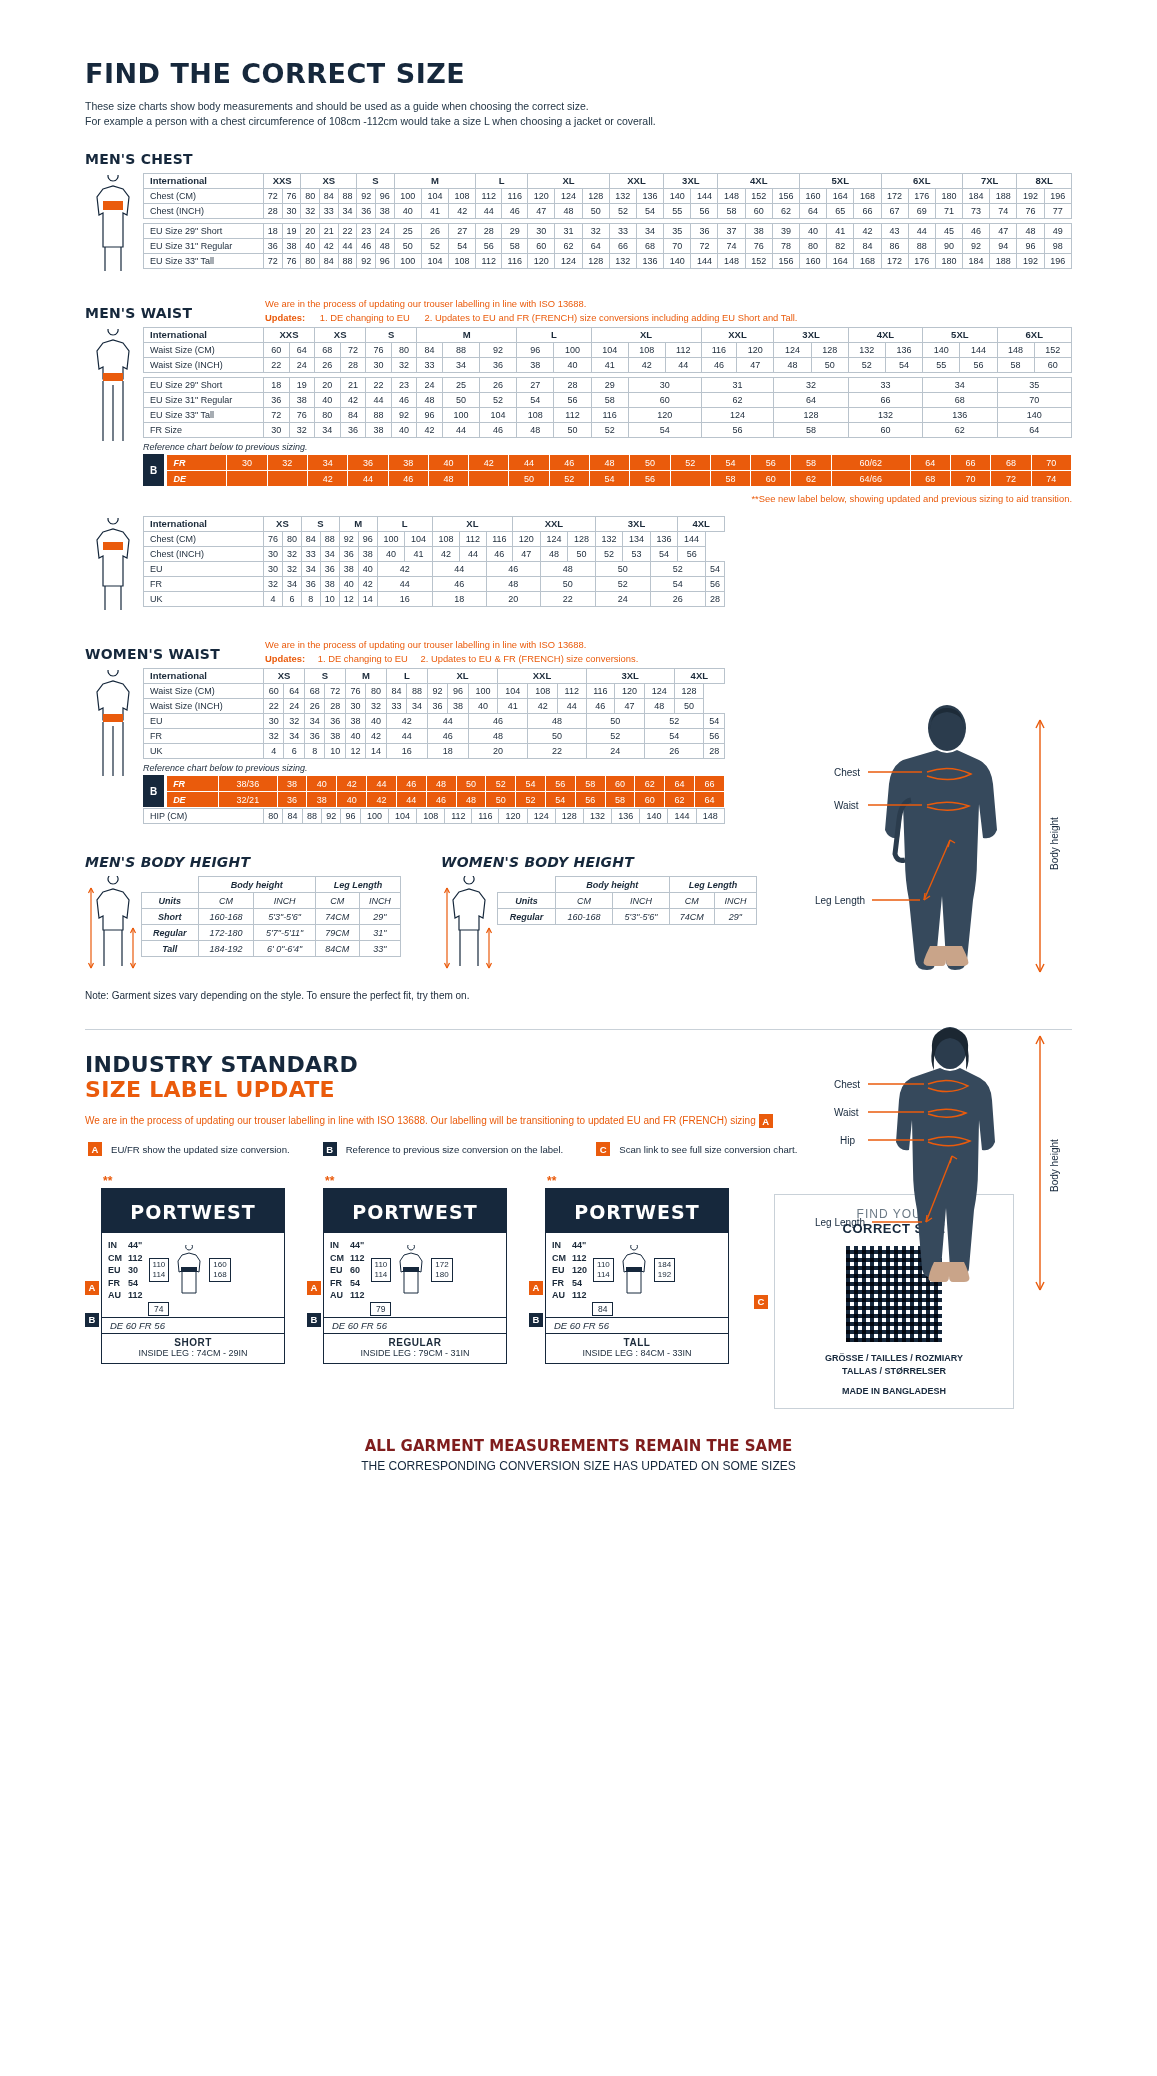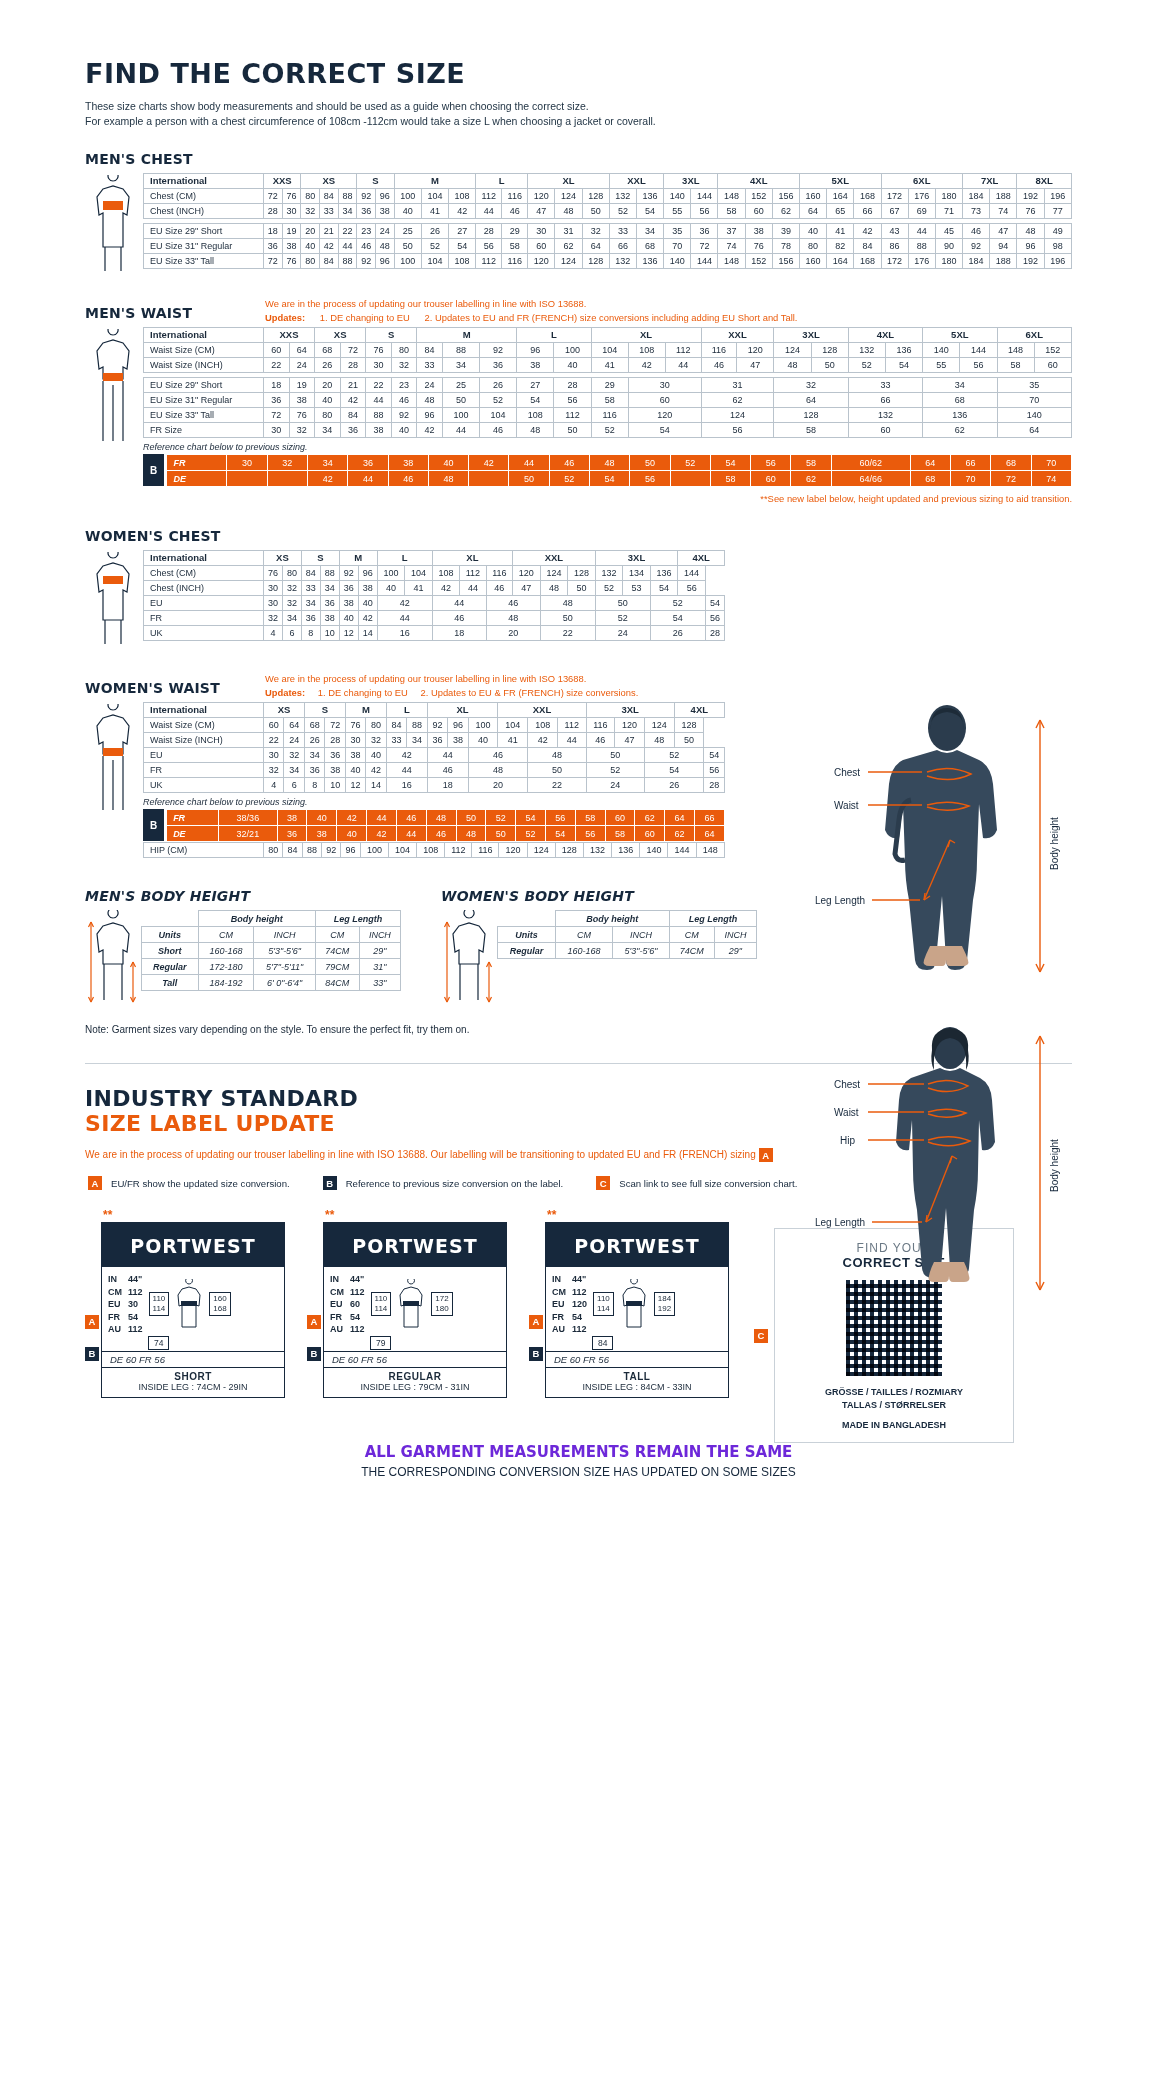--- a/index.html
+++ b/index.html
@@ -129,21 +129,21 @@
   .qr-card { width: 240px; border:1px solid #c9d1d8; text-align:center; padding:12px 10px; font-size:9px; }
   .qr-card .t1 { color:#6b7985; font-size:12px; letter-spacing:1px;}
   .qr-card .t2 { color:#16283c; font-size:13px; font-weight:bold; letter-spacing:0.5px; margin-bottom:10px;}
   .qr { width:96px;height:96px;margin:0 auto 10px auto; background:
      repeating-linear-gradient(90deg,#16283c 0 4px,#fff 4px 8px),
      repeating-linear-gradient(0deg,#16283c 0 4px,transparent 4px 8px);
      background-blend-mode:multiply; }
   .qr-card .t3 { color:#16283c; font-weight:bold; line-height:13px;}
   .qr-card .t4 { color:#16283c; font-weight:bold; margin-top:8px;}
 
-  .foot1 { text-align:center; font-weight:bold; font-size:15px; color:#6d28d9; font-family:"DejaVu Sans", sans-serif;}
+  .foot1 { text-align:center; font-weight:bold; font-size:15px; color:#7f1d1d; margin-top:28px; font-family:"DejaVu Sans", sans-serif;}
   .foot2 { text-align:center; font-size:12px; color:#16283c; margin-top:4px; }
 </style>
 </head>
 <body>
 
 <div class="page">
 
   <h1 class="main-title">FIND THE CORRECT SIZE</h1>
   <div class="intro">
     <div>These size charts show body measurements and should be used as a guide when choosing the correct size.</div>
@@ -592,25 +592,24 @@
                 <td>62</td>
                 <td>64/66</td>
                 <td>68</td>
                 <td>70</td>
                 <td>72</td>
                 <td>74</td>
           </tr>
         </tbody>
           </table>
       </div>
-      <div class="note-orange note-right">**See new label below, height updated and previous sizing to aid transition.</div>
+      <div class="note-orange note-right">**See new label below, showing updated and previous sizing to aid transition.</div>
     </div>
   </div>
 
-  <h2 class="sect" style="margin-top:18px;">WOMEN'S CHEST</h2>
   <div class="block row-flex" style="width:640px;">
     <div class="figure-col">
       <svg class="mannequin" width="56" height="96" viewBox="0 0 56 96">
         <path d="M28 6 a5 5 0 1 1 0.1 0" fill="none" stroke="#16283c" stroke-width="1.2"></path>
         <path d="M18 14 L28 11 L38 14 L44 22 L42 40 L38 38 L38 68 L18 68 L18 38 L14 40 L12 22 Z" fill="none" stroke="#16283c" stroke-width="1.2"></path>
         <rect x="18" y="24" width="20" height="8" fill="#ea5b0c"></rect>
         <path d="M20 68 L20 92 M36 68 L36 92" stroke="#16283c" stroke-width="1.2" fill="none"></path>
       </svg>
     </div>
     <div class="table-col">

